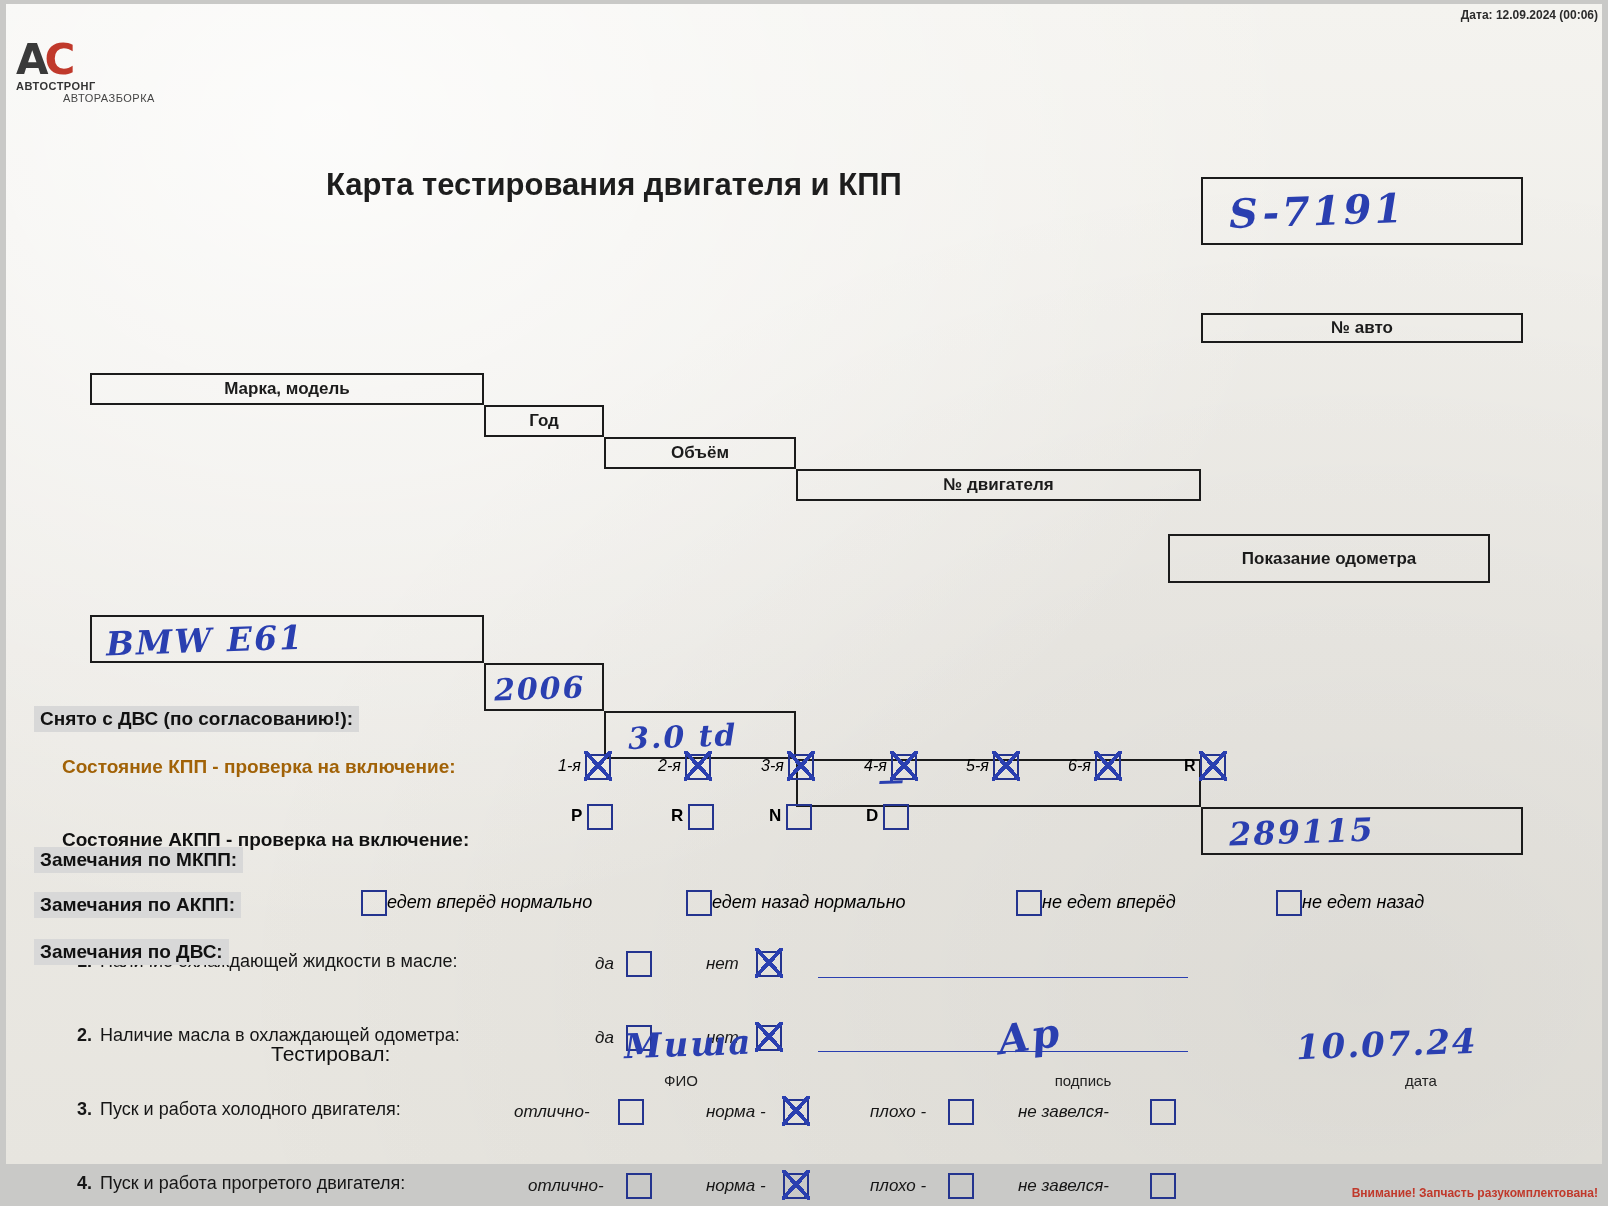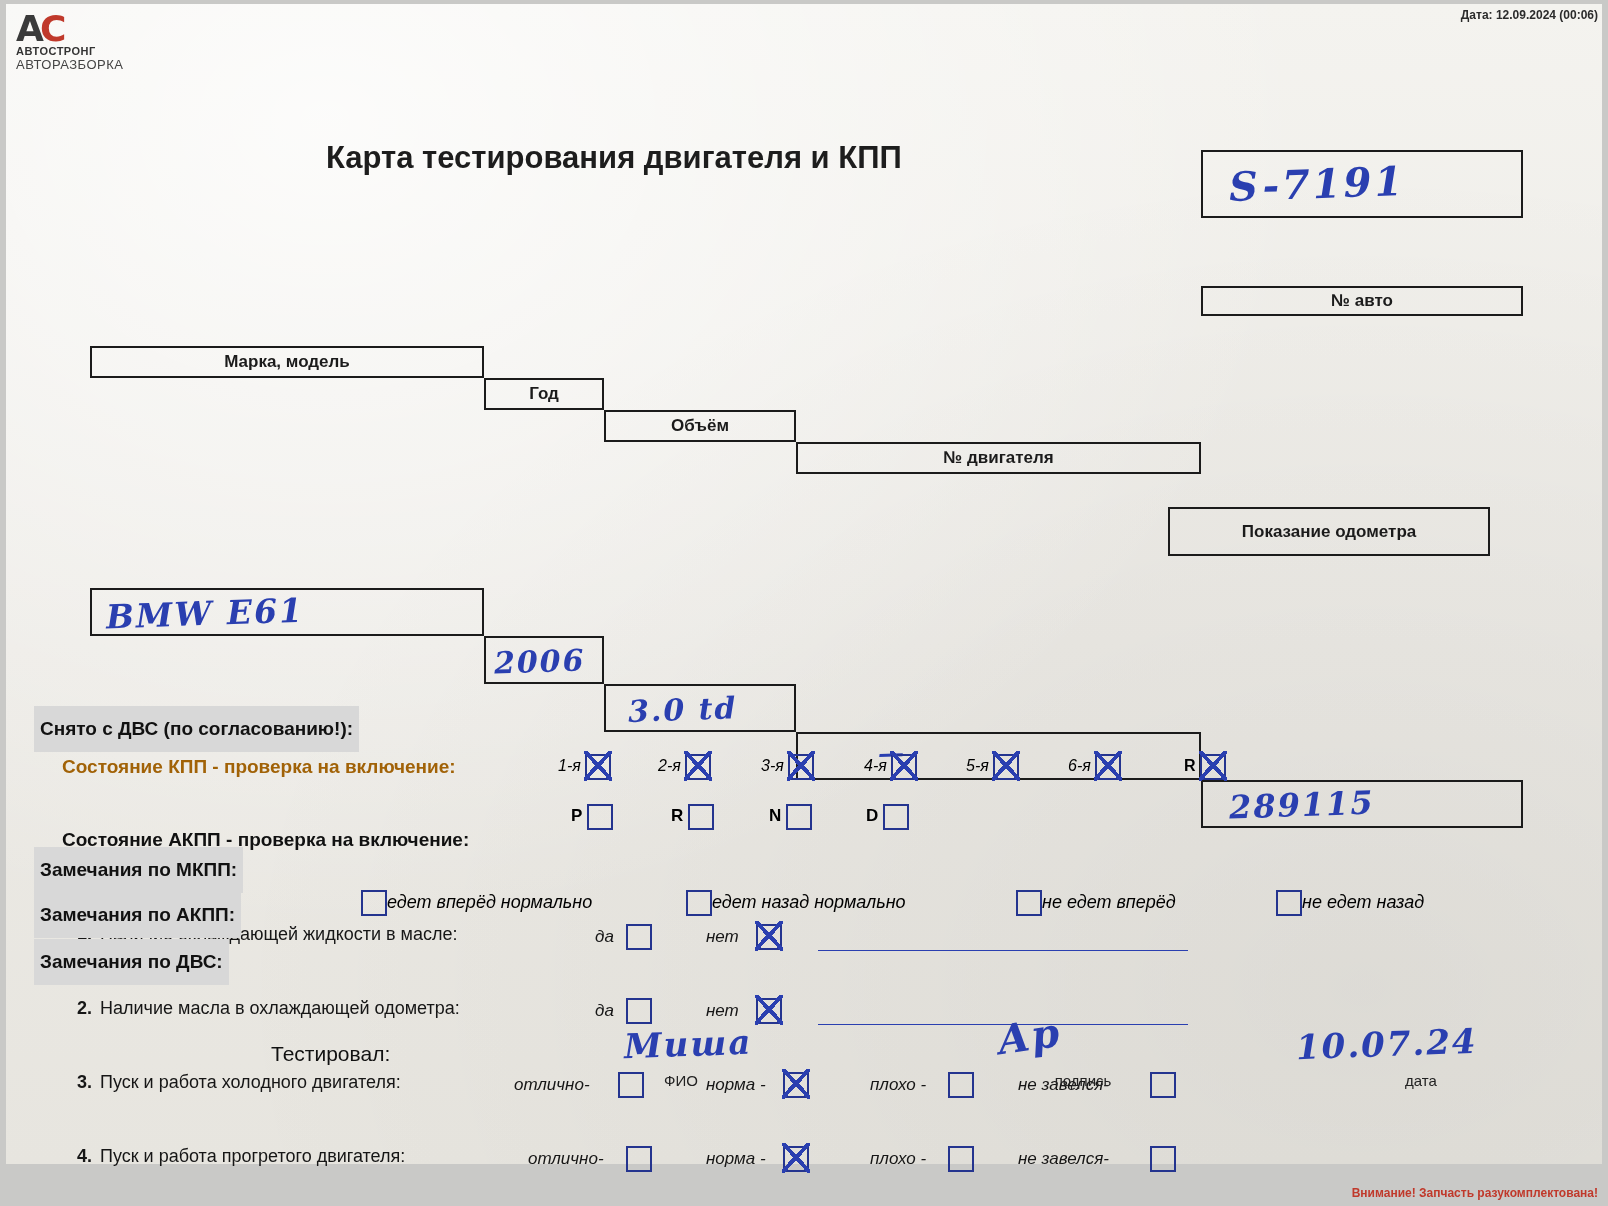--- a/index.html
+++ b/index.html
@@ -21,24 +21,24 @@
     content:"";position:absolute;inset:0;
     background:
       radial-gradient(ellipse at 20% 10%, rgba(255,255,255,.75), rgba(255,255,255,0) 55%),
       radial-gradient(ellipse at 85% 85%, rgba(0,0,0,.05), rgba(0,0,0,0) 60%),
       linear-gradient(180deg,#f4f3ef 0%,#eceae5 55%,#e7e5df 100%);
     pointer-events:none;
   }
   #sheet > *{position:relative;}
   
   .logo{position:absolute;left:10px;top:4px;width:120px;height:78px;}
-  .logo .mark{font-family:"DejaVu Sans", sans-serif;font-size:36px;font-weight:bold;color:#3a3a3a;letter-spacing:-4px;}
+  .logo .mark{font-family:"DejaVu Sans", sans-serif;font-size:42px;font-weight:bold;color:#3a3a3a;letter-spacing:-4px;margin-top:27px;}
   .logo .mark .c{color:#c0392b;}
   .logo .l1{font-size:11px;font-weight:bold;color:#333;letter-spacing:.5px;margin-top:-4px;}
-  .logo .l2{font-size:13px;color:#444;letter-spacing:.5px;}
+  .logo .l2{font-size:11px;color:#444;letter-spacing:.5px;margin-left:47px;}
   
   .datestamp{position:absolute;right:10px;top:8px;font-size:12px;font-weight:bold;color:#2b2b2b;}
   .warning{position:absolute;right:10px;bottom:6px;font-size:12px;font-weight:bold;color:#c0392b;}
   
   h1{
     position:absolute;left:320px;top:58px;margin:0;
     font-size:31px;font-weight:bold;color:#1d1d1d;
     font-family:"Liberation Sans", sans-serif;
   }
   
@@ -72,21 +72,21 @@
   .qtext{position:absolute;left:42px;white-space:nowrap;}
   .opt{position:absolute;font-style:italic;font-size:17px;}
   .line{position:absolute;border-bottom:1.5px solid #2a3fb0;}
   
   .kompl-head{
     position:absolute;left:1235px;top:222px;width:330px;height:26px;
     background:#d3d3d3;font-size:17px;font-weight:bold;color:#1b1b1b;
     display:flex;align-items:center;justify-content:center;
   }
   
-  .seclbl{background:#d8d8d8;font-weight:bold;font-size:19px;color:#111;padding:12px 6px;display:inline-block;}
+  .seclbl{background:#d8d8d8;font-weight:bold;font-size:19px;color:#111;padding:2px 6px;display:inline-block;}
   .sig-lbl{font-size:15px;color:#222;text-align:center;}
 </style>
 </head>
 <body>
 
 <div id="sheet">
 
   
   <div class="logo">
     <div class="mark"><span>A</span><span class="c">C</span></div>

